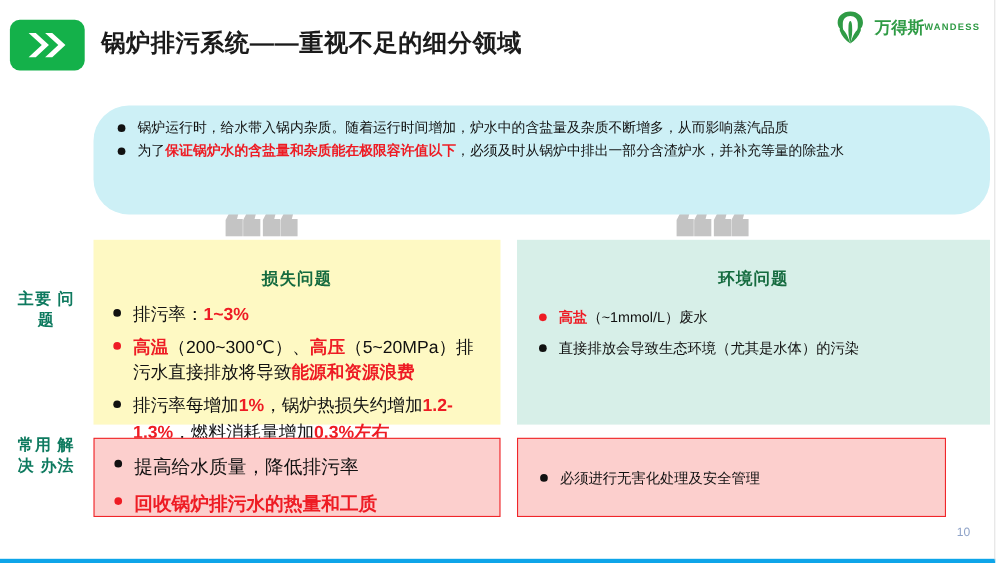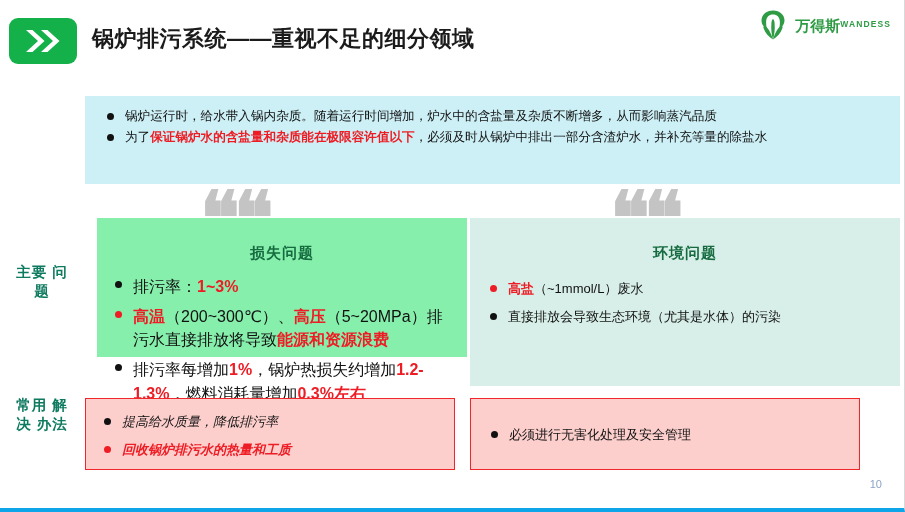--- a/index.html
+++ b/index.html
@@ -93,27 +93,28 @@
   #side-label-2 { top: 263px; }
   #side-label-3 { top: 396px; }
 
   
   .panel {
     position: absolute;
     box-sizing: border-box;
   }
   #panel-boiler {
     left: 85px; top: 96px;
-    width: 815px; height: 88px;
+    width: 815px; height: 99px;
     background: #cdf0f6;
+    border-radius: 32px;
   }
   #panel-loss {
-    left: 97px; top: 218px;
-    width: 370px; height: 139px;
-    background: #86efac;
+    left: 85px; top: 218px;
+    width: 370px; height: 168px;
+    background: #fef9c3;
   }
   #panel-env {
     left: 470px; top: 218px;
     width: 430px; height: 168px;
     background: #d7efe8;
   }
   #panel-sol-left {
     left: 85px; top: 398px;
     width: 370px; height: 72px;
     background: #fccfcd;
@@ -180,21 +181,21 @@
   #panel-boiler .bullets { margin: 11px 14px 0 16px; }
   #panel-boiler .bullet { font-size: 12.6px; line-height: 1.48; margin-bottom: 2px; }
 
   #panel-loss .bullets { margin: 12px 12px 0 12px; }
   #panel-loss .bullet { font-size: 16px; line-height: 1.48; margin-bottom: 6px; }
 
   #panel-env .bullets { margin: 16px 12px 0 14px; }
   #panel-env .bullet { font-size: 13px; line-height: 1.5; margin-bottom: 8px; }
 
   #panel-sol-left .bullets { margin: 13px 12px 0 12px; }
-  #panel-sol-left .bullet { font-size: 13px; margin-bottom: 8px; font-style: italic; }
+  #panel-sol-left .bullet { font-size: 17px; margin-bottom: 8px; }
 
   #panel-sol-right .bullets { margin: 26px 12px 0 14px; }
   #panel-sol-right .bullet { font-size: 13px; margin-bottom: 0; }
 
   .red { color: #ee1c24; font-weight: bold; }
 
   
   #page-number {
     position: absolute;
     right: 22px; bottom: 18px;

